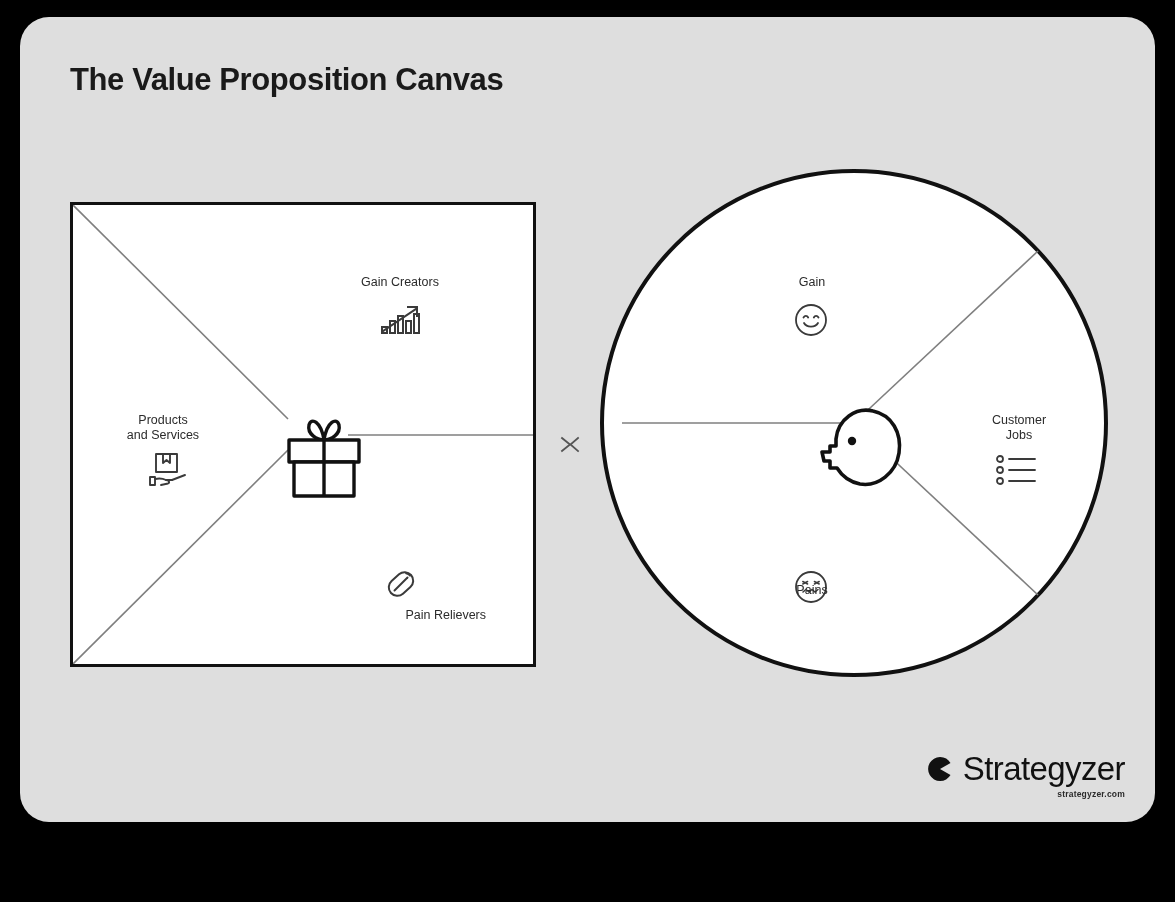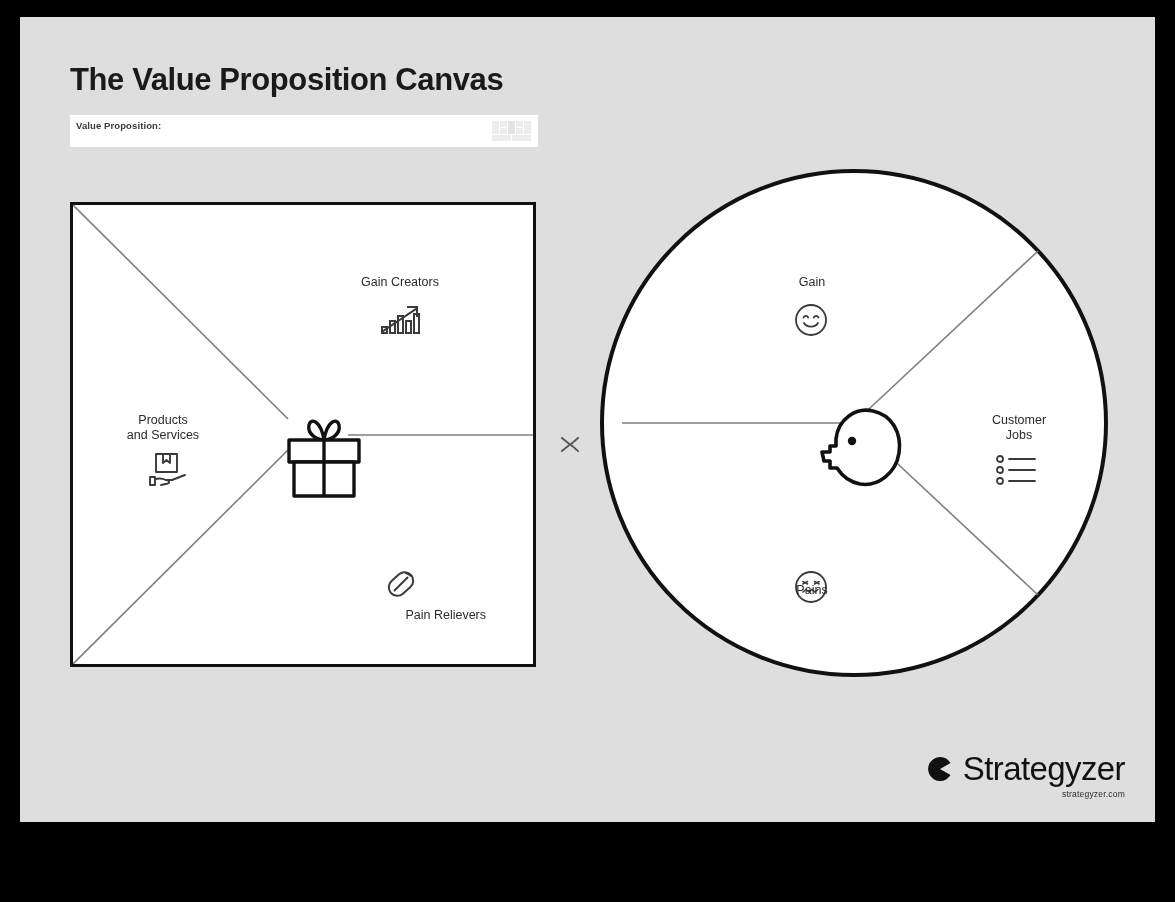--- a/index.html
+++ b/index.html
@@ -13,20 +13,21 @@
     overflow: hidden;
     font-family: "Liberation Sans", sans-serif;
   }
   #canvas-root {
     position: absolute;
     left: 20px;
     top: 17px;
     width: 1135px;
     height: 805px;
     background: #dedede;
+    border-radius: 29px;
   }
   .page-title {
     position: absolute;
     left: 50px;
     top: 45px;
     font-size: 31px;
     font-weight: bold;
     color: #1a1a1a;
     letter-spacing: -0.4px;
     white-space: nowrap;
@@ -134,48 +135,33 @@
     gap: 9px;
   }
   #logo .logo-word {
     font-size: 33px;
     color: #111111;
     letter-spacing: -0.6px;
     line-height: 34px;
   }
   #logo .logo-url {
     font-size: 8.5px;
-    font-weight: normal;
+    font-weight: bold;
     color: #2b2b2b;
     margin-top: 3px;
     letter-spacing: 0.2px;
   }
 </style>
 </head>
 <body>
 
 <div id="canvas-root">
 
   <div class="page-title">The Value Proposition Canvas</div>
 
-  <div class="field" id="field-vp">
-    <span class="field-label">Value Proposition:</span>
-    <svg class="field-icon" viewBox="0 0 45 26">
-      <rect x="1" y="1" width="43" height="24" fill="#ffffff"></rect>
-      <rect x="3" y="3" width="7" height="13" fill="#ededed"></rect>
-      <rect x="11" y="3" width="7" height="6" fill="#ededed"></rect>
-      <rect x="11" y="10" width="7" height="6" fill="#ededed"></rect>
-      <rect x="19" y="3" width="7" height="13" fill="#e4e4e4"></rect>
-      <rect x="27" y="3" width="7" height="6" fill="#ededed"></rect>
-      <rect x="27" y="10" width="7" height="6" fill="#ededed"></rect>
-      <rect x="35" y="3" width="7" height="13" fill="#ededed"></rect>
-      <rect x="3" y="17" width="19" height="6" fill="#ededed"></rect>
-      <rect x="23" y="17" width="19" height="6" fill="#ededed"></rect>
-    </svg>
-  </div>
 
 
   <div id="vp-square">
     <svg class="diagonals" viewBox="0 0 460 459" preserveAspectRatio="none">
       <line x1="0" y1="0" x2="215" y2="214" stroke="#7f7f7f" stroke-width="1.6"></line>
       <line x1="0" y1="459" x2="215" y2="245" stroke="#7f7f7f" stroke-width="1.6"></line>
       <line x1="275" y1="230" x2="460" y2="230" stroke="#7f7f7f" stroke-width="1.6"></line>
     </svg>
   </div>
 

